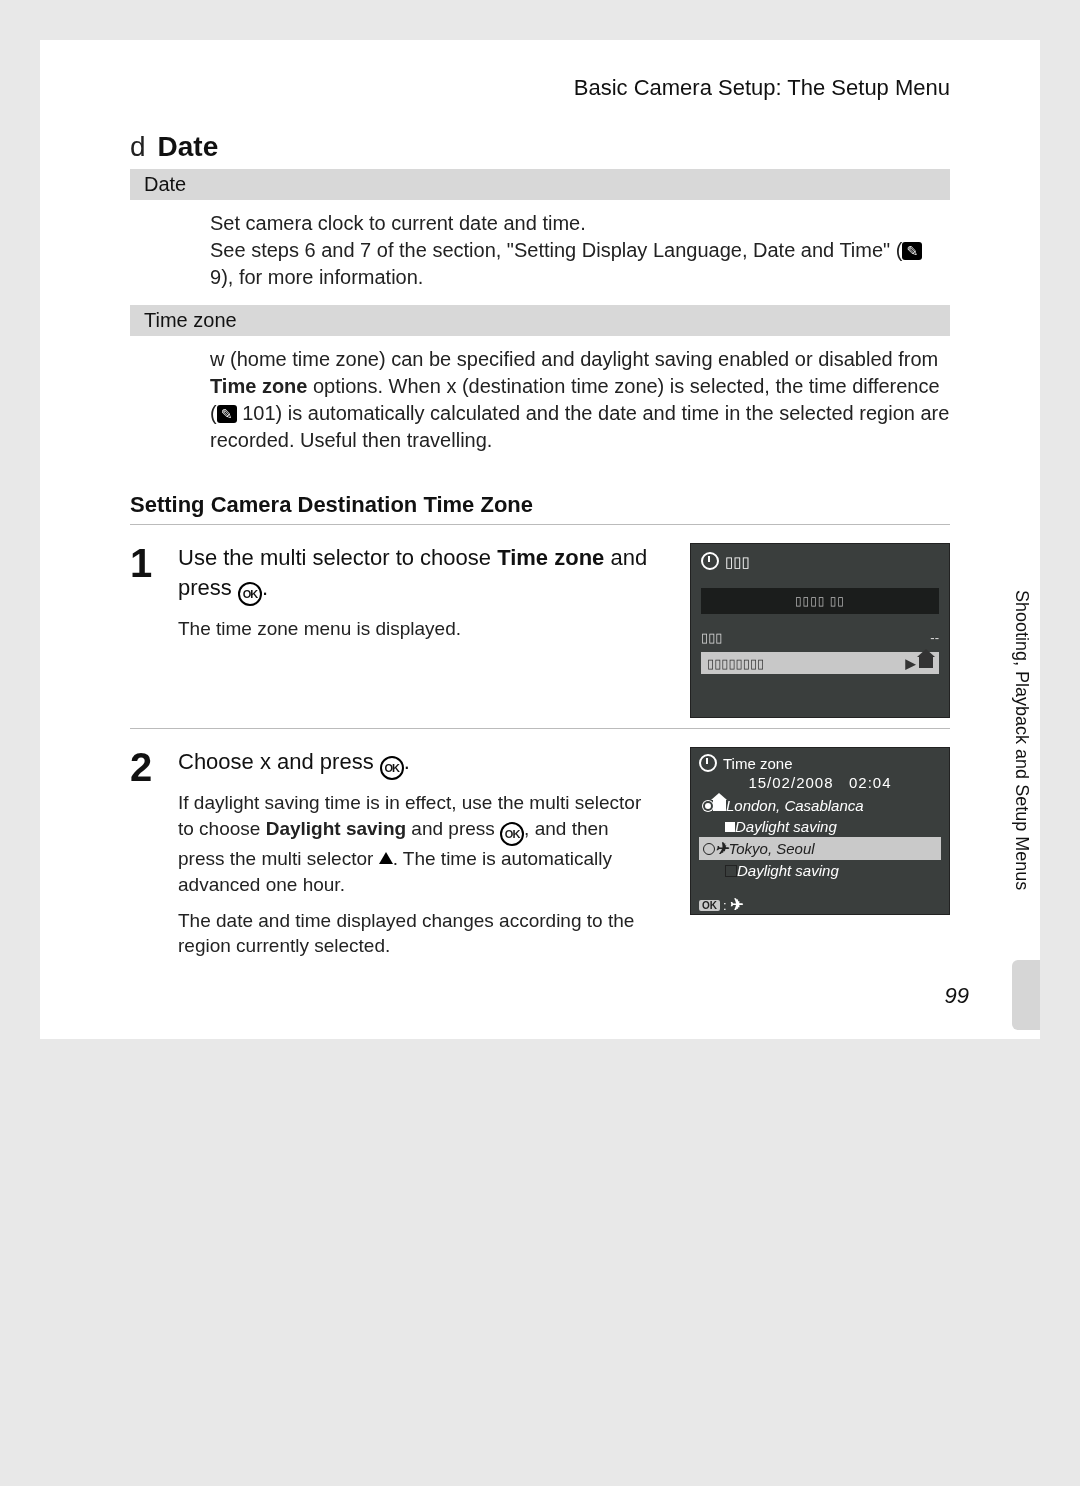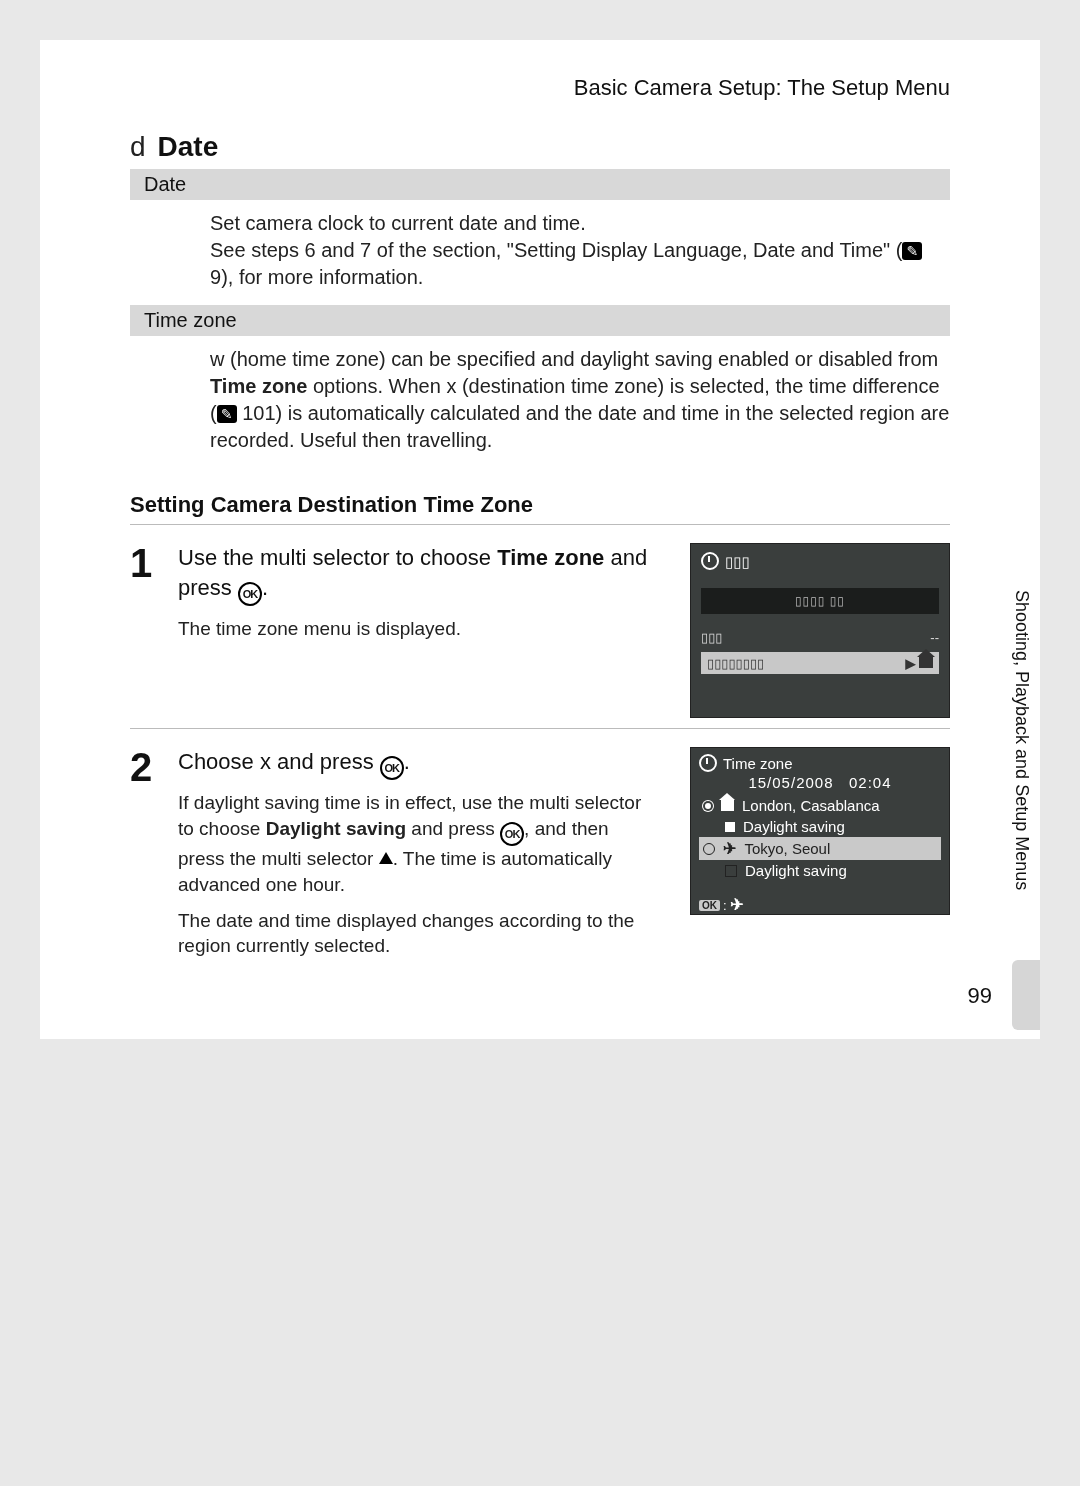--- a/index.html
+++ b/index.html
@@ -197,22 +197,23 @@
   }
 
   .lcd2 {
     height: 168px;
     padding: 6px 8px 8px 8px;
     box-sizing: border-box;
   }
   .lcd2-title { color:#fff; margin-bottom:2px;}
   .lcd2-dt { text-align:center; color:#fff; font-size:15px; letter-spacing:1px; margin-bottom:4px;}
   .lcd2-line {
-    display:flex; align-items:center; gap:8px; color:#fff; padding:2px 4px;
+    display:flex; align-items:center; gap:0; color:#fff; padding:2px 4px;
     font-size:15px;
+    font-style:italic;
   }
   .lcd2-line.sel {
     background:#c9c9c9; color:#222;
   }
   .radio-dot{display:inline-block;width:10px;height:10px;border-radius:50%;background:#fff;}
   .radio-dot.filled{background:#fff; box-shadow:0 0 0 2px #3a3e3d inset, 0 0 0 1px #fff;}
   .radio-empty{display:inline-block;width:10px;height:10px;border:1px solid #fff;border-radius:50%;}
   .radio-empty.dark{border-color:#222;}
   .sq{display:inline-block;width:10px;height:10px;background:#fff;}
   .sq-empty{display:inline-block;width:10px;height:10px;border:1px solid #222;}
@@ -249,21 +250,22 @@
     width: 20px;
     height: 400px;
     writing-mode: vertical-rl;
     text-orientation: mixed;
     font-size: 18px;
     color:#111;
   }
   .page-num {
     position:absolute;
     bottom: 30px;
-    right: 48px;
+    right: 71px;
+    font-style: italic;
     font-size: 22px;
     color:#111;
   }
   b{font-weight:700;}
 </style>
 </head>
 <body>
 
 <div class="page">
   <div class="paper">
@@ -327,21 +329,21 @@
               <div class="step-detail">
                 <span>If daylight saving time is in effect, use the multi selector to choose </span><b>Daylight saving</b><span> and press </span><span class="ok-icon">OK</span><span>, and then press the multi selector </span><span class="up-tri"></span><span>. The time is automatically advanced one hour.</span>
               </div>
               <div class="step-detail">The date and time displayed changes according to the region currently selected.</div>
             </div>
           </div>
         </div>
         <div class="lcd lcd2">
           <div class="lcd2-title"><span class="lcd-clock-icon"></span><span>Time zone</span></div>
           <div class="lcd2-dt">
-            <span>15/05/2008</span>&nbsp;&nbsp;&nbsp;<span>02:04</span>
+            <span>15/02/2008</span>&nbsp;&nbsp;&nbsp;<span>02:04</span>
           </div>
           <div class="lcd2-line">
             <span class="radio-dot filled"></span>
             <span class="home-w"></span>
             <span>London, Casablanca</span>
           </div>
           <div class="lcd2-line" style="padding-left:26px;">
             <span class="sq"></span>
             <span>Daylight saving</span>
           </div>

